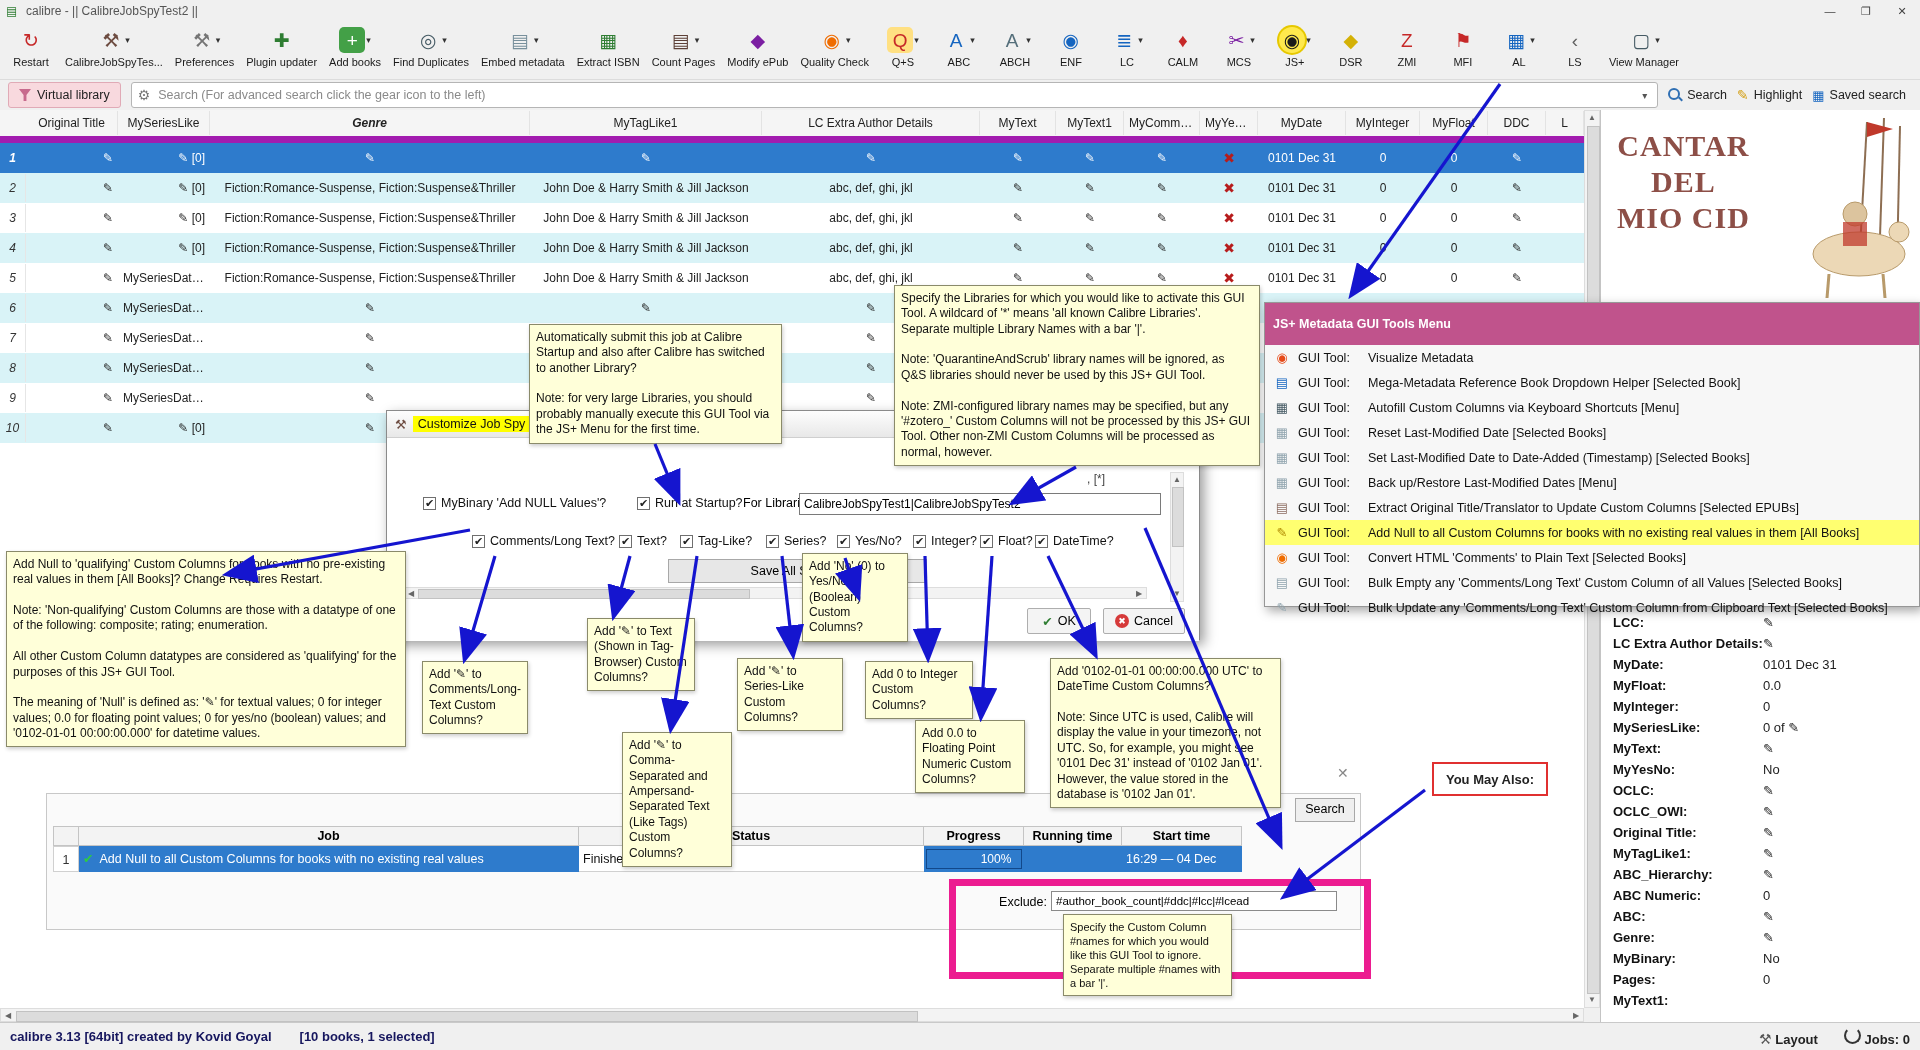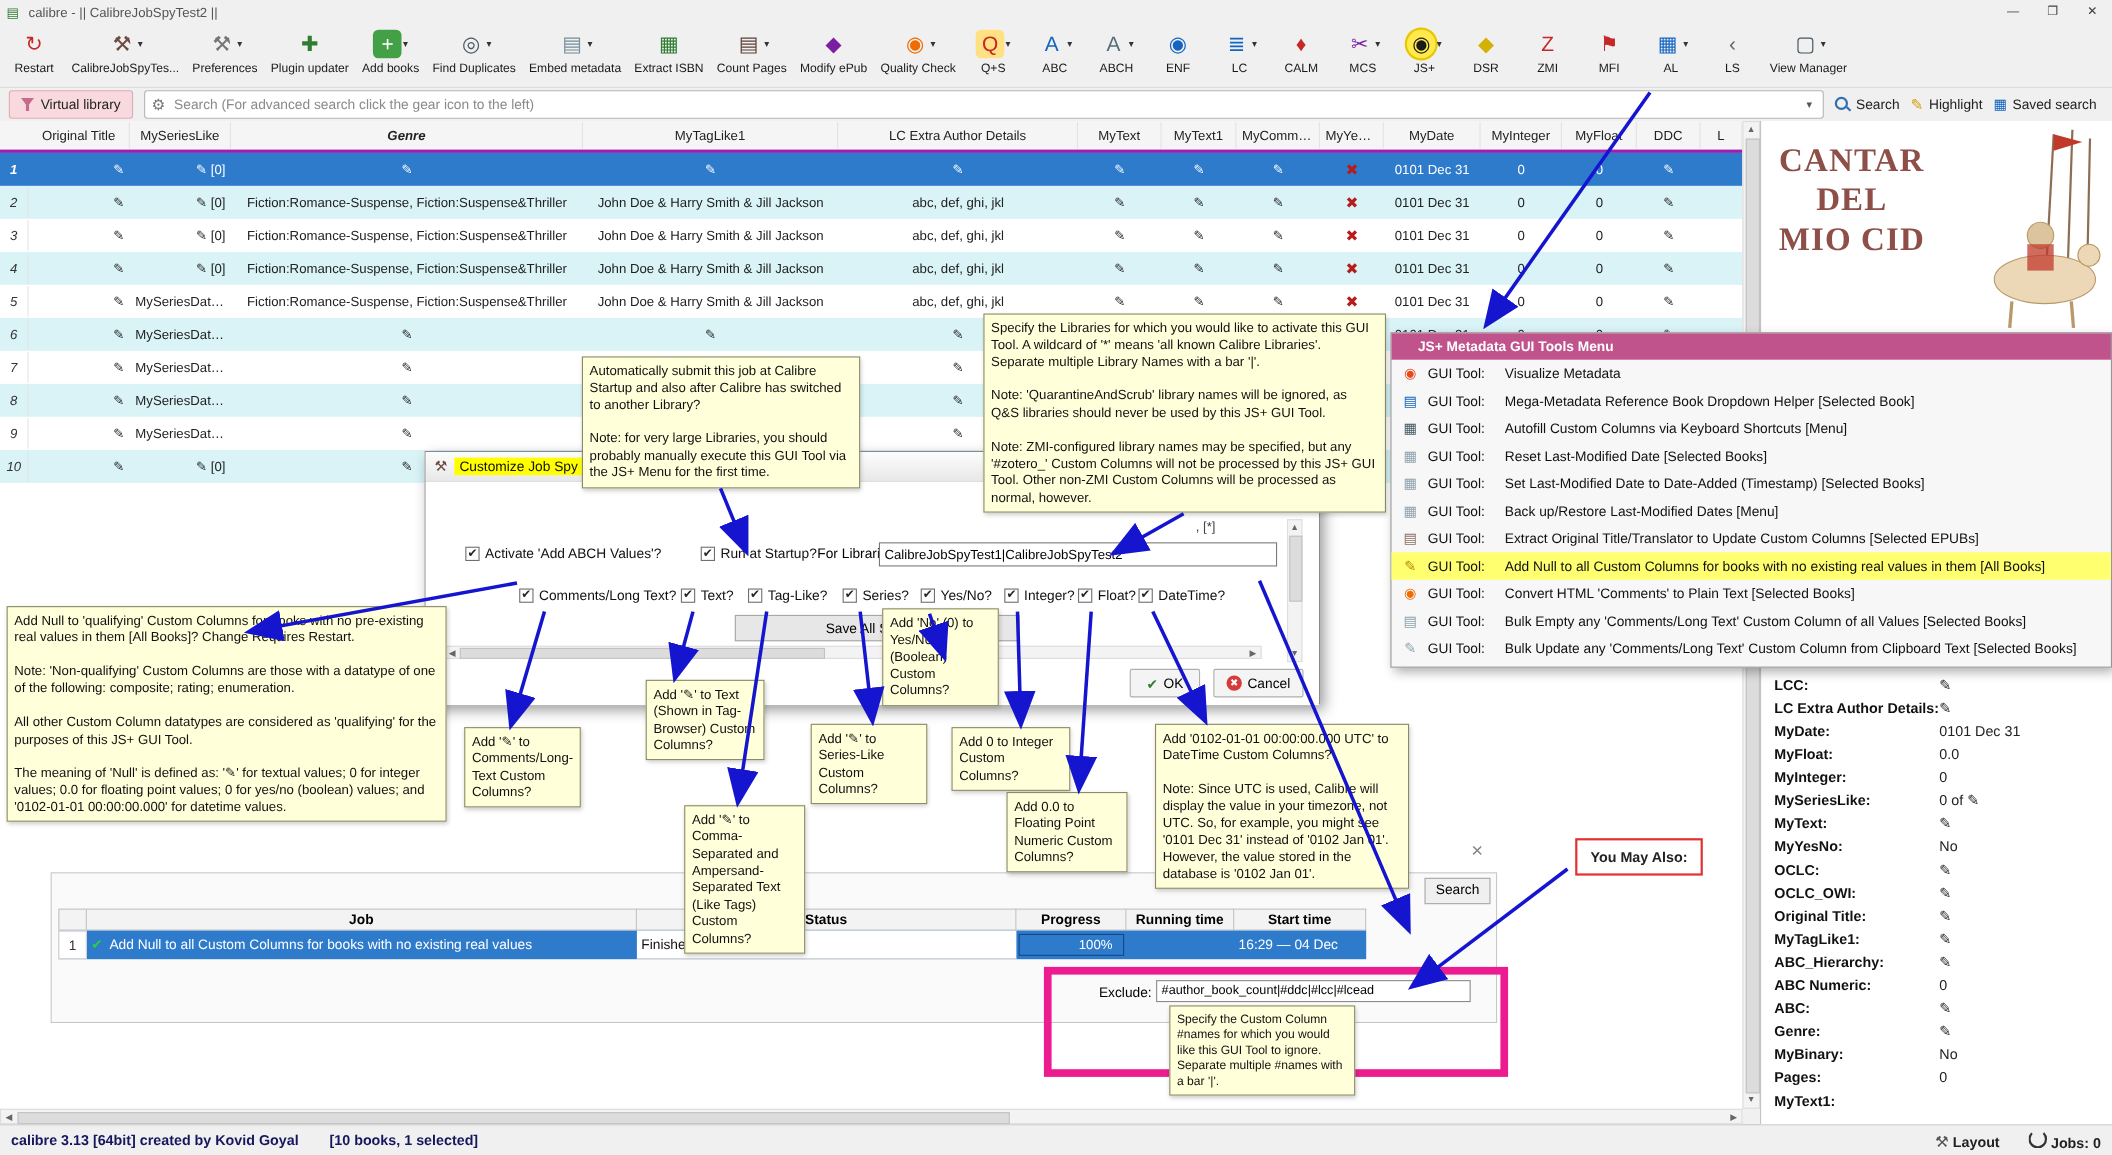--- a/index.html
+++ b/index.html
@@ -36,21 +36,21 @@
   .mag::after{content:'';position:absolute;left:10px;top:10px;width:5px;height:2px;background:#2f6fb3;transform:rotate(45deg);}
   .pencil{color:#d4a017;font-size:14px;}
   .disk{color:#1565c0;font-size:13px;}
 
   
   #bookarea{position:absolute;top:110px;left:0;width:1584px;height:898px;background:#ffffff;z-index:1;}
   #booktable{position:absolute;top:0;left:0;width:1584px;}
   .trow{display:grid;grid-template-columns:26px 92px 92px 320px 232px 218px 76px 68px 76px 58px 88px 74px 68px 58px 1fr;height:30px;align-items:center;font-size:12px;background:#fff;color:#222;}
   .trow.alt{background:#d9f3f7;}
   .trow.selected{background:#2e7bcc;color:#fff;}
-  .trow.header{height:26px;background:#f5f5f5;border-bottom:3px solid #a21caf;color:#222;}
+  .trow.header{height:26px;background:#f5f5f5;border-bottom:7px solid #a21caf;color:#222;}
   .tc{padding:0 5px;overflow:hidden;white-space:nowrap;text-overflow:ellipsis;line-height:28px;}
   .header .tc{text-align:center;line-height:24px;border-right:1px solid #e3e3e3;}
   .genrehead{font-style:italic;font-weight:bold;}
   .right{text-align:right;}
   .center{text-align:center;}
   .rownum{font-style:italic;text-align:center;color:#333;border-right:1px solid #e6e6e6;}
   .trow.selected .rownum{color:#fff;font-weight:bold;border-right-color:transparent;}
   .redx{color:#b71c1c;font-weight:bold;font-size:14px;}
 
   
@@ -62,21 +62,21 @@
   #rightpanel{position:absolute;top:110px;left:1600px;width:320px;height:912px;background:#fff;border-left:1px solid #c4c4c4;z-index:1;overflow:hidden;box-sizing:border-box;}
   #cover-title{position:absolute;top:18px;left:16px;font-family:"Liberation Serif","DejaVu Serif",serif;font-weight:bold;font-size:30px;line-height:1.2;color:#8d4f47;letter-spacing:1px;text-align:center;}
   #cover-art{position:absolute;top:6px;left:170px;}
   #details-list{position:absolute;top:496px;left:0;width:320px;padding:8px 12px;box-sizing:border-box;}
   .drow{display:grid;grid-template-columns:150px 1fr;margin-bottom:4px;font-size:13px;line-height:17px;}
   .dlabel{font-weight:bold;color:#111;}
   .dvalue{color:#222;}
 
   
   #jsmenu{position:absolute;left:1264px;top:302px;width:656px;height:305px;background:#f7f7f7;border:1px solid #979797;box-shadow:3px 4px 10px rgba(0,0,0,.35);z-index:7;box-sizing:border-box;}
-  #jsmenu-header{height:24px;background:#c0538c;color:#fff;font-size:12.5px;font-weight:bold;display:flex;align-items:center;padding:0 24px;}
+  #jsmenu-header{height:42px;background:#c0538c;color:#fff;font-size:12.5px;font-weight:bold;display:flex;align-items:center;padding:0 8px;}
   .jsmenu-item{height:25px;display:flex;align-items:center;gap:8px;padding:0 9px;font-size:12.5px;color:#111;}
   .jsmenu-item.hl{background:#ffff70;}
   .mi-icon{width:16px;height:16px;display:flex;align-items:center;justify-content:center;font-size:13px;}
   .mi-prefix{width:62px;flex:none;}
 
   
   #dialog{position:absolute;left:386px;top:410px;width:814px;height:230px;background:#fff;border:1px solid #8a8a8a;box-shadow:4px 5px 12px rgba(0,0,0,.4);z-index:5;box-sizing:border-box;}
   #dlg-titlebar{height:26px;background:linear-gradient(#fdfdfd,#e8e8e8);border-bottom:1px solid #cfcfcf;display:flex;align-items:center;gap:6px;padding:0 8px;}
   #dlg-title-text{background:#ffff00;padding:1px 5px;font-size:12.5px;color:#111;}
   #dlg-body{position:relative;height:203px;background:#fff;}
@@ -713,21 +713,21 @@
   <div id="dialog">
     <div id="dlg-titlebar">
       <span style="color:#6d4c41;font-size:13px;">⚒</span>
       <span id="dlg-title-text">Customize Job Spy</span>
     </div>
     <div id="dlg-body">
       <span id="dlg-fragment">, [*]</span>
       <div id="dlgrow1">
         <span class="cb dlgabs" style="left:36px;">
           <span class="cbbox">✔</span>
-          <span>Activate 'Add ABCH Values'?</span>
+          <span>MyBinary 'Add NULL Values'?</span>
         </span>
         <span class="cb dlgabs" style="left:250px;">
           <span class="cbbox">✔</span>
           <span>Run at Startup?</span>
         </span>
         <span class="dlgabs" style="left:356px;font-size:12.5px;">For Libraries:</span>
         <input id="libraries-input" value="CalibreJobSpyTest1|CalibreJobSpyTest2" style="">
       </div>
       <div id="dlgrow2">
           <span class="cb dlgabs" style="left: 85px;">

